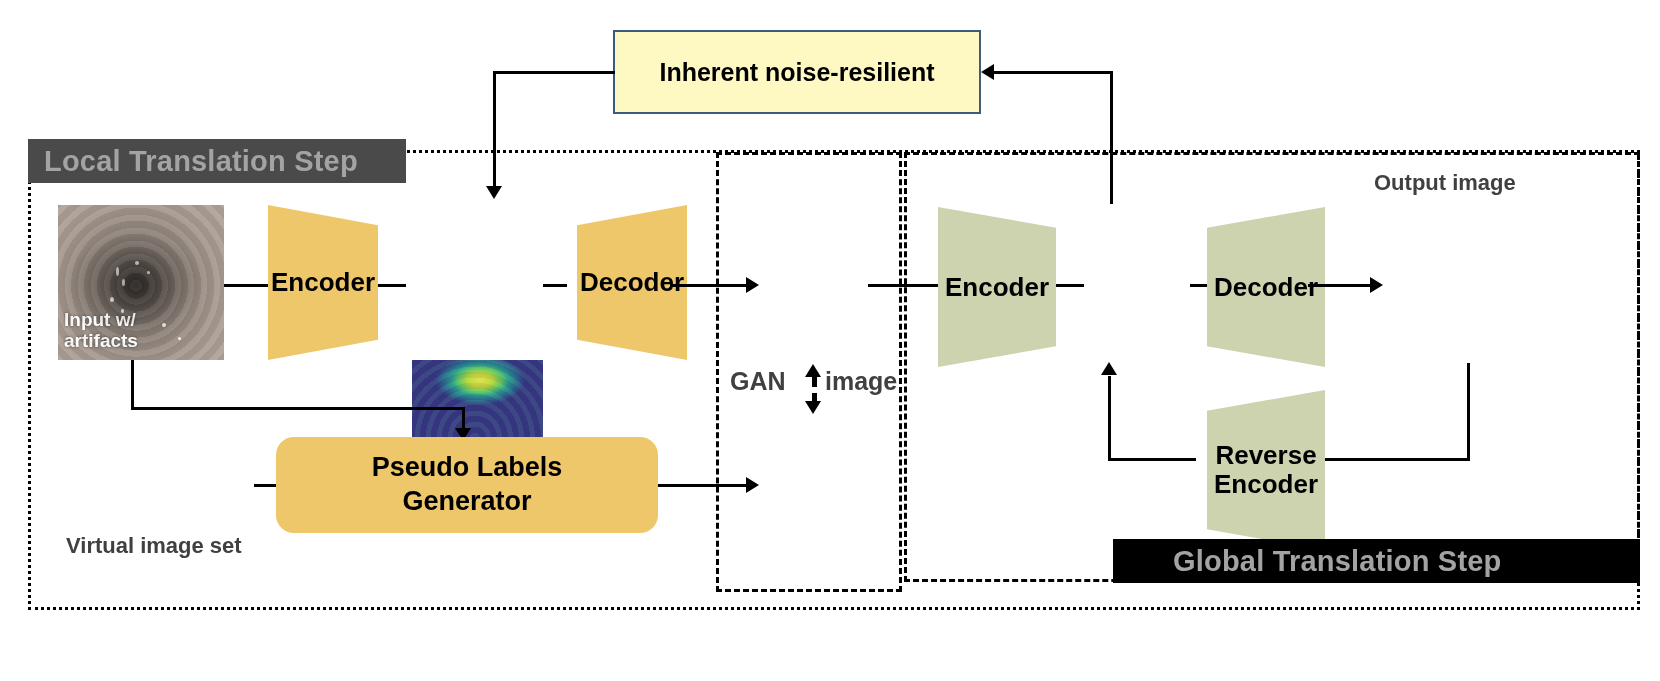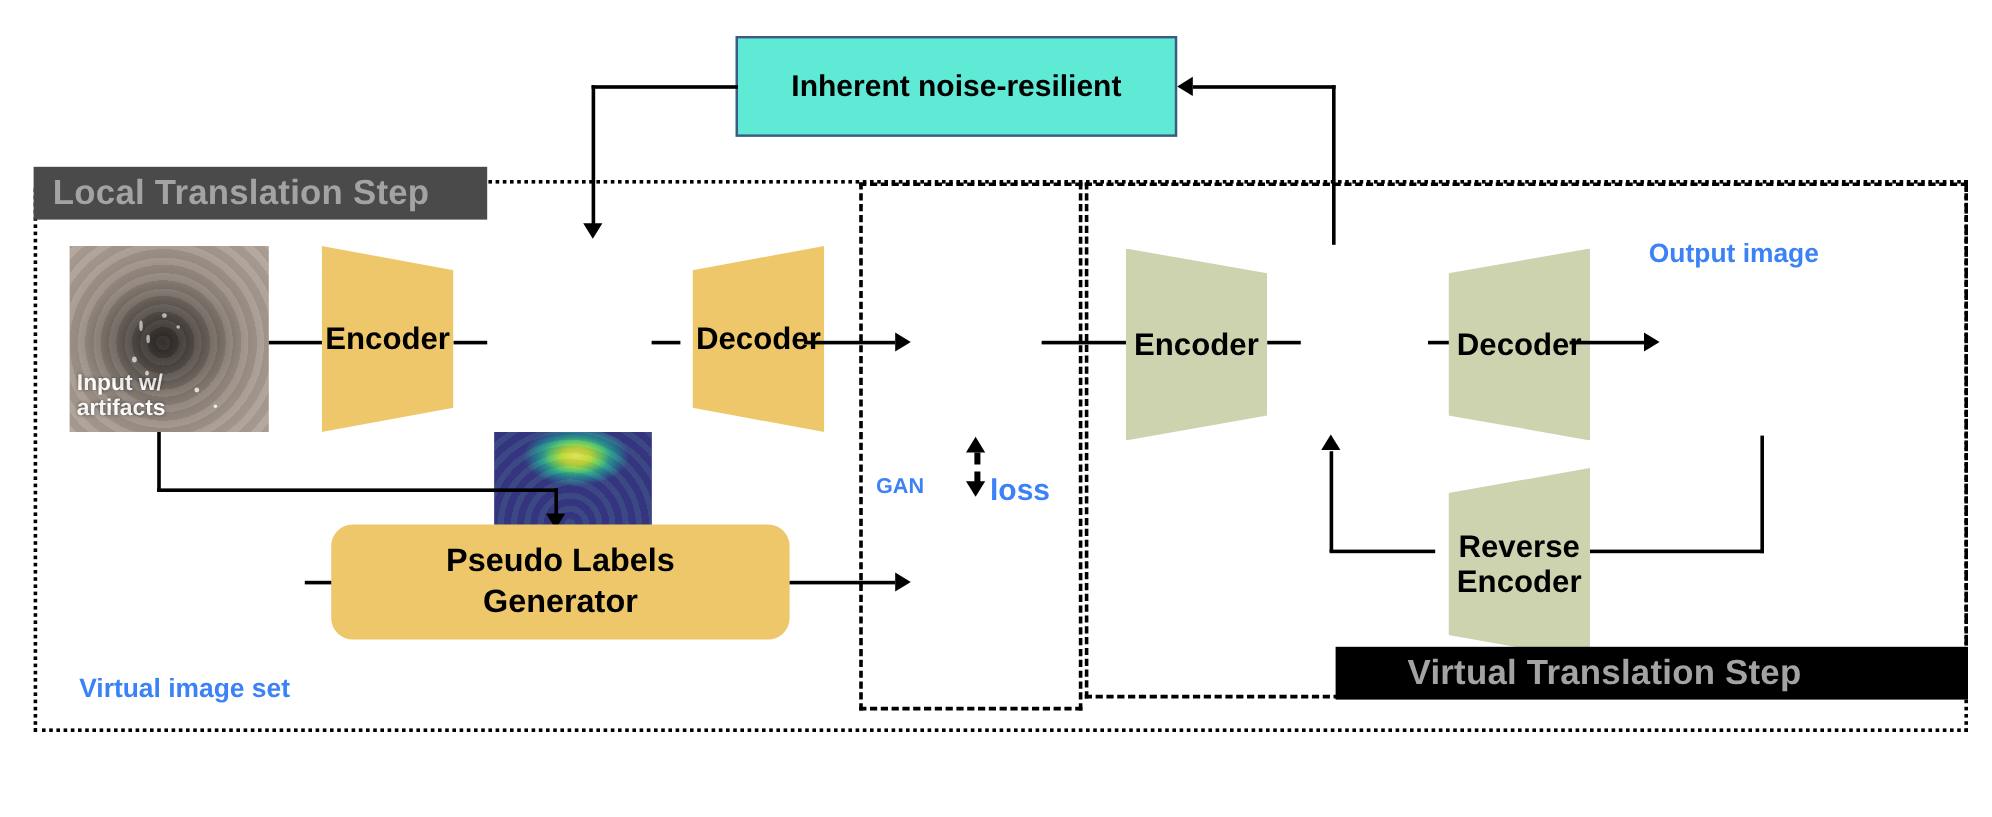--- a/index.html
+++ b/index.html
@@ -32,21 +32,21 @@
     background:#4a4a4a;font-size:29px;padding-left:16px;box-sizing:border-box;
   }
   .banner-global{
     left:1113px;top:539px;width:527px;height:44px;
     background:#000;font-size:29px;padding-left:60px;box-sizing:border-box;
   }
 
   
   .noise-box{
     left:613px;top:30px;width:368px;height:84px;
-    border:2px solid #3f5a80;background:#5eead4;
+    border:2px solid #3f5a80;background:#fef9c3;
     display:flex;align-items:center;justify-content:center;text-align:center;
     font-size:25px;font-weight:bold;color:#000;line-height:1.2;box-sizing:border-box;
   }
 
   
   .trap{display:flex;align-items:center;justify-content:center;
         font-weight:bold;font-size:26px;color:#000;text-align:center;line-height:1.1;}
   .trap-yellow{background:#eec76b;}
   .trap-green{background:#ccd3ae;}
   .shape-fwd{clip-path:polygon(0 0,100% 13%,100% 87%,0 100%);}
@@ -111,21 +111,21 @@
     position:absolute;width:0;height:0;
     border-top:13px solid #000;border-left:8px solid transparent;border-right:8px solid transparent;
   }
   .arrow-u{
     position:absolute;width:0;height:0;
     border-bottom:13px solid #000;border-left:8px solid transparent;border-right:8px solid transparent;
   }
   .dashed-v{border-left:5px dashed #000;position:absolute;}
 
   .label-plain{
-    position:absolute;font-weight:bold;color:#3b82f6;white-space:nowrap;margin-top:28px;
+    position:absolute;font-weight:bold;color:#404040;white-space:nowrap;
   }
 </style>
 </head>
 <body>
 
 <div id="stage">
 
   <div class="abs outer-dotted"></div>
 
   <div class="abs noise-box">
@@ -195,22 +195,22 @@
   </div>
 
   <div class="abs ln lnh" style="left:658px;top:484px;width:88px;"></div>
   <div class="abs arrow-r" style="left:746px;top:477px;"></div>
 
   <div class="abs mid-dashed"></div>
 
   <div class="abs arrow-u" style="left:805px;top:364px;"></div>
   <div class="abs dashed-v" style="left:812px;top:377px;height:26px;"></div>
   <div class="abs arrow-d" style="left:805px;top:401px;"></div>
-  <div class="abs label-plain" style="left:730px;top:367px;font-size:18px;">GAN</div>
-  <div class="abs label-plain" style="left:825px;top:367px;font-size:25px;">loss</div>
+  <div class="abs label-plain" style="left:730px;top:367px;font-size:25px;">GAN</div>
+  <div class="abs label-plain" style="left:825px;top:367px;font-size:25px;">image</div>
 
   <div class="abs global-dashed"></div>
 
   <div class="abs ln lnh" style="left:868px;top:284px;width:74px;"></div>
 
   <div class="abs trap trap-green shape-fwd" style="left:938px;top:207px;width:118px;height:160px;">
     <span>Encoder</span>
   </div>
 
   <div class="abs ln lnh" style="left:1056px;top:284px;width:28px;"></div>
@@ -233,16 +233,16 @@
   <div class="abs trap trap-green shape-rev" style="left:1190px;top:390px;width:118px;height:160px;">
     <span style="white-space:pre-line;">Reverse
 Encoder</span>
   </div>
 
   <div class="abs ln lnh" style="left:1108px;top:458px;width:88px;"></div>
   <div class="abs ln lnv" style="left:1108px;top:376px;height:84px;"></div>
   <div class="abs arrow-u" style="left:1101px;top:362px;"></div>
 
   <div class="abs step-banner banner-global">
-    <span>Virtual Translation Step</span>
+    <span>Global Translation Step</span>
   </div>
 
 </div>
 
 </body></html>

